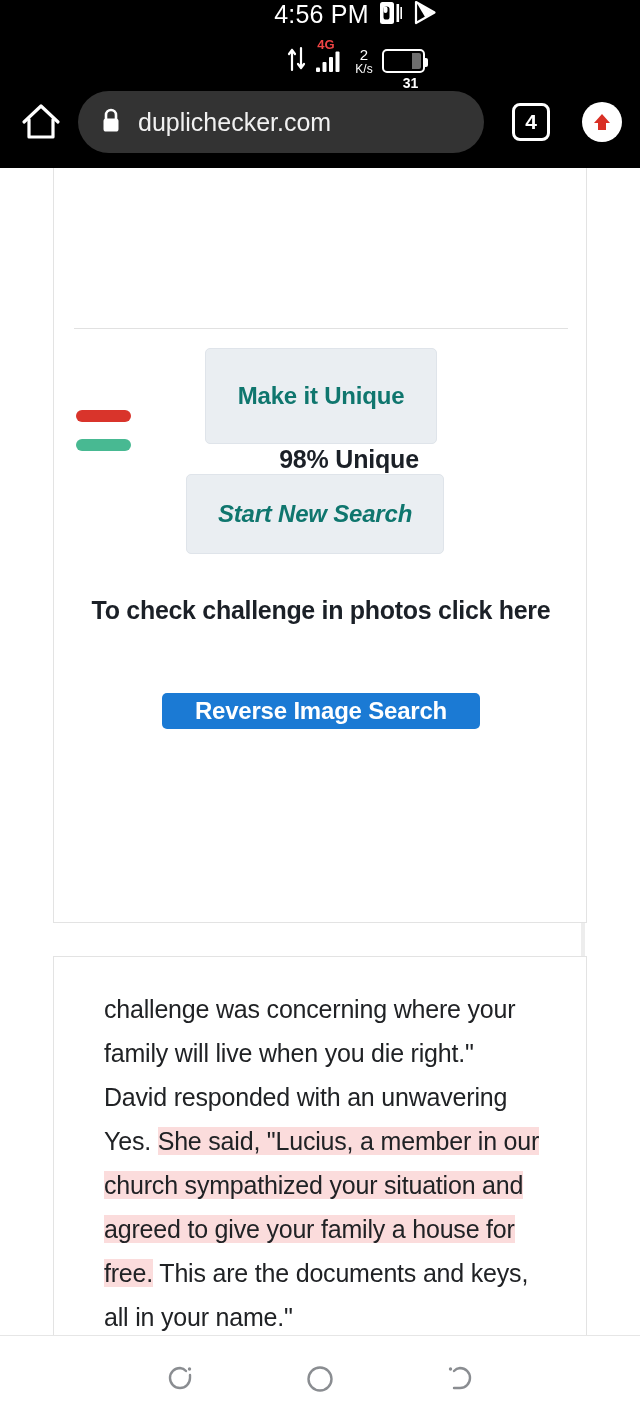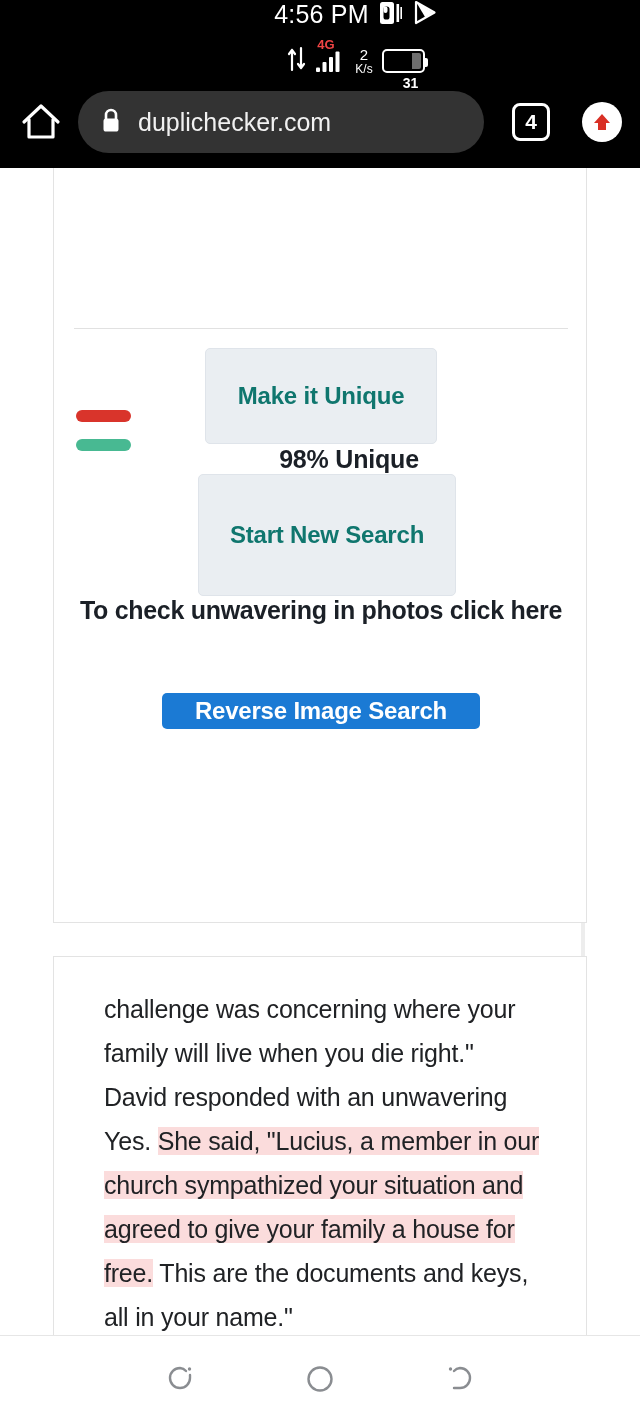--- a/index.html
+++ b/index.html
@@ -262,23 +262,24 @@
     letter-spacing: -0.2px;
   }
   #make-unique-btn {
     top: 187px;
     left: 151px;
     width: 232px;
     height: 96px;
   }
   #start-search-btn {
     top: 313px;
-    left: 144px;
+    left: 132px;
     width: 258px;
-    height: 122px;
+    height: 80px;
+    font-style: italic;
   }
 
   .photo-note {
     position: absolute;
     top: 432px; left: 14px;
     width: 506px;
     text-align: center;
     font-size: 25px;
     font-weight: 700;
     color: #1b2027;
@@ -434,21 +435,21 @@
           <div class="score-line">98% Unique</div>
         </div>
       </div>
 
       <div class="divider"></div>
 
       <div class="btn-light" id="make-unique-btn">Make it Unique</div>
       <div class="btn-light" id="start-search-btn">Start New Search</div>
 
       <div class="photo-note">
-        <span>To check unwavering in photos</span>
+        <span>To check challenge in photos</span>
         <span>click here</span>
       </div>
 
       <div id="reverse-image-btn">Reverse Image Search</div>
     </div>
 
     <div class="card" id="text-card">
       <div class="text-body">
         <p><span>challenge was concerning where your family will live when you die right." David responded with an unwavering Yes. </span><span class="hl">She said, "Lucius, a member in our church sympathized your situation and agreed to give your family a house for free.</span><span> This are the documents and keys, all in your name."</span></p>
         <p class="spacer"></p>

